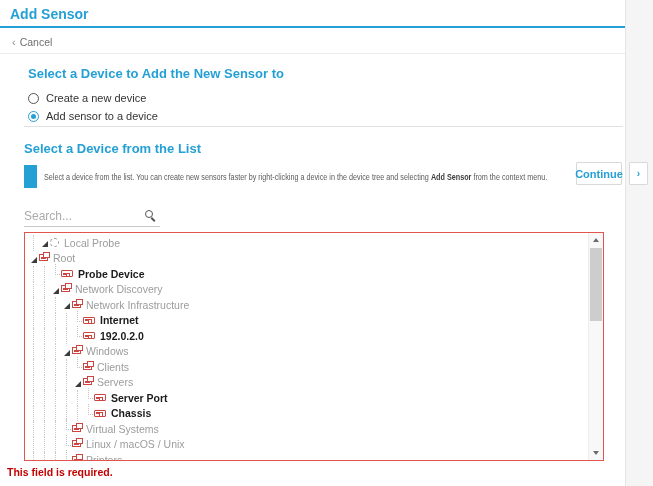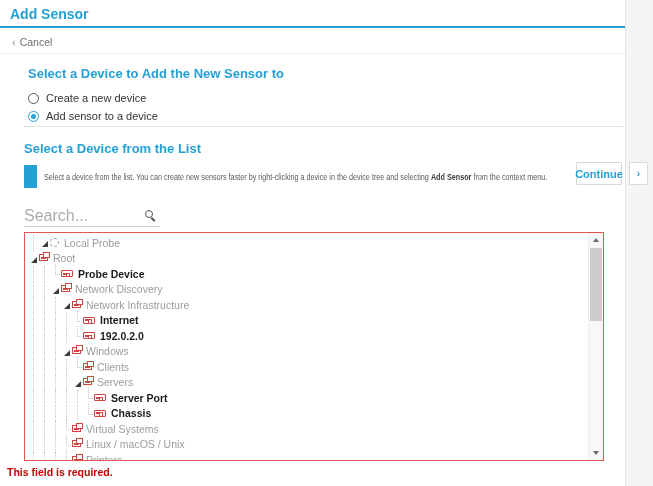--- a/index.html
+++ b/index.html
@@ -40,21 +40,21 @@
 
   .note-bar{position:absolute;left:24px;top:165px;width:13px;height:23px;background:var(--accent)}
   .note-text{position:absolute;left:44px;top:171px;width:530px;font-size:9.5px;color:var(--note-text);white-space:nowrap;transform:scaleX(0.76);transform-origin:left center}
   .note-text b{color:#3d3d3d}
 
   .btn{position:absolute;background:#fff;border:1px solid #d9d9d9;color:var(--accent);font-size:11px;font-weight:700;display:flex;align-items:center;justify-content:center;cursor:pointer;border-radius:1px}
   .continue-btn{left:576px;top:162px;width:46px;height:23px}
   .next-btn{left:629px;top:162px;width:19px;height:23px;font-size:10px}
 
   .search-wrap{position:absolute;left:24px;top:206px;width:136px;height:21px;border-bottom:1px solid #c9c9c9;display:flex;align-items:center}
-  .search-input{flex:1;border:none;outline:none;font-size:16px;color:#444;background:transparent;min-width:0;font-family:inherit}
+  .search-input{flex:1;border:none;outline:none;font-size:12px;color:#444;background:transparent;min-width:0;font-family:inherit}
   .search-input::placeholder{color:#ababab}
   .mag{width:11px;height:11px;position:relative;flex:none;margin:0 4px 2px 4px;cursor:pointer}
   .mag::before{content:'';position:absolute;left:0;top:0;width:6px;height:6px;border:1.4px solid #555;border-radius:50%}
   .mag::after{content:'';position:absolute;left:7px;top:7px;width:4.5px;height:1.6px;background:#555;transform:rotate(45deg);transform-origin:0 0}
 
   .tree-box{position:absolute;left:24px;top:232px;width:580px;height:229px;border:1px solid var(--error-border);background:#fff;overflow:hidden}
   .tree-rows{position:absolute;left:4px;top:2px;right:16px;bottom:0;overflow:hidden}
   .trow{display:flex;align-items:center;height:15.5px;font-size:10.5px;cursor:pointer}
   .guide{flex:none;width:11px;align-self:stretch;border-left:1px dotted #c9c9c9;transform:translateX(4px)}
   .expander{flex:none;width:8px;height:9px;margin-right:2px;position:relative;cursor:pointer}

